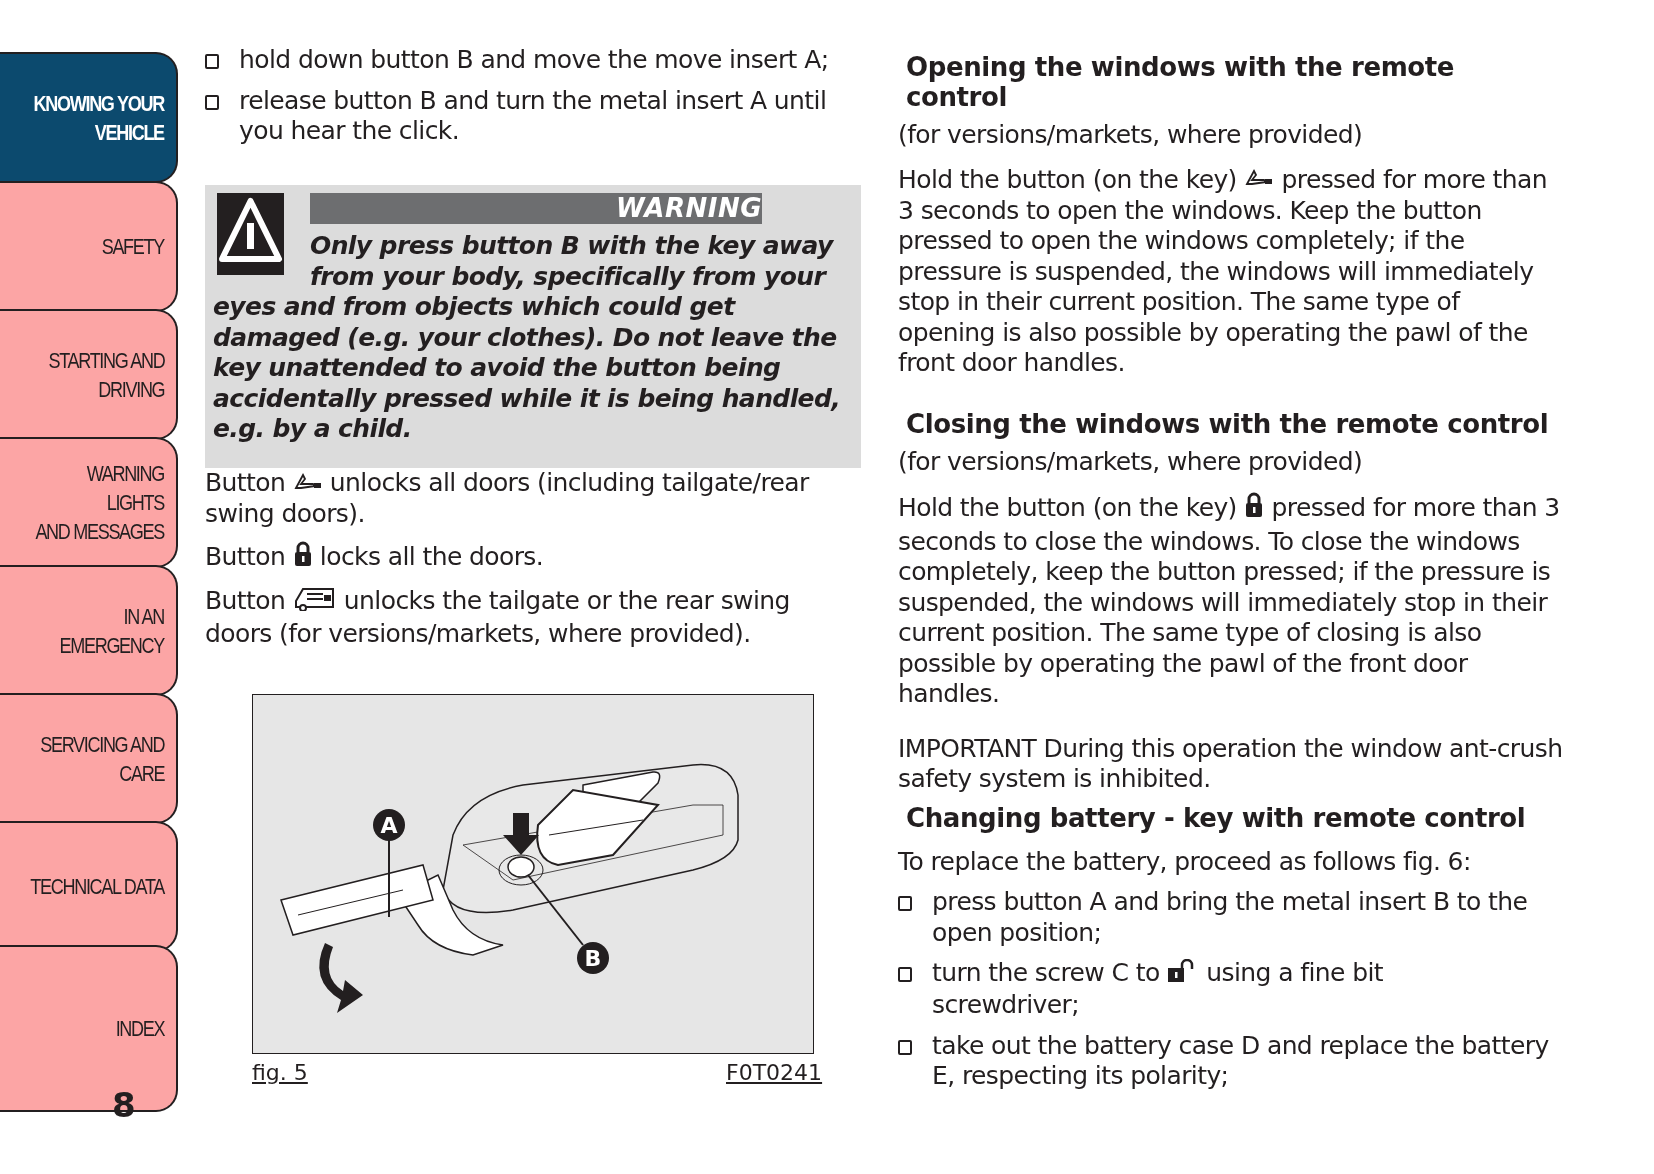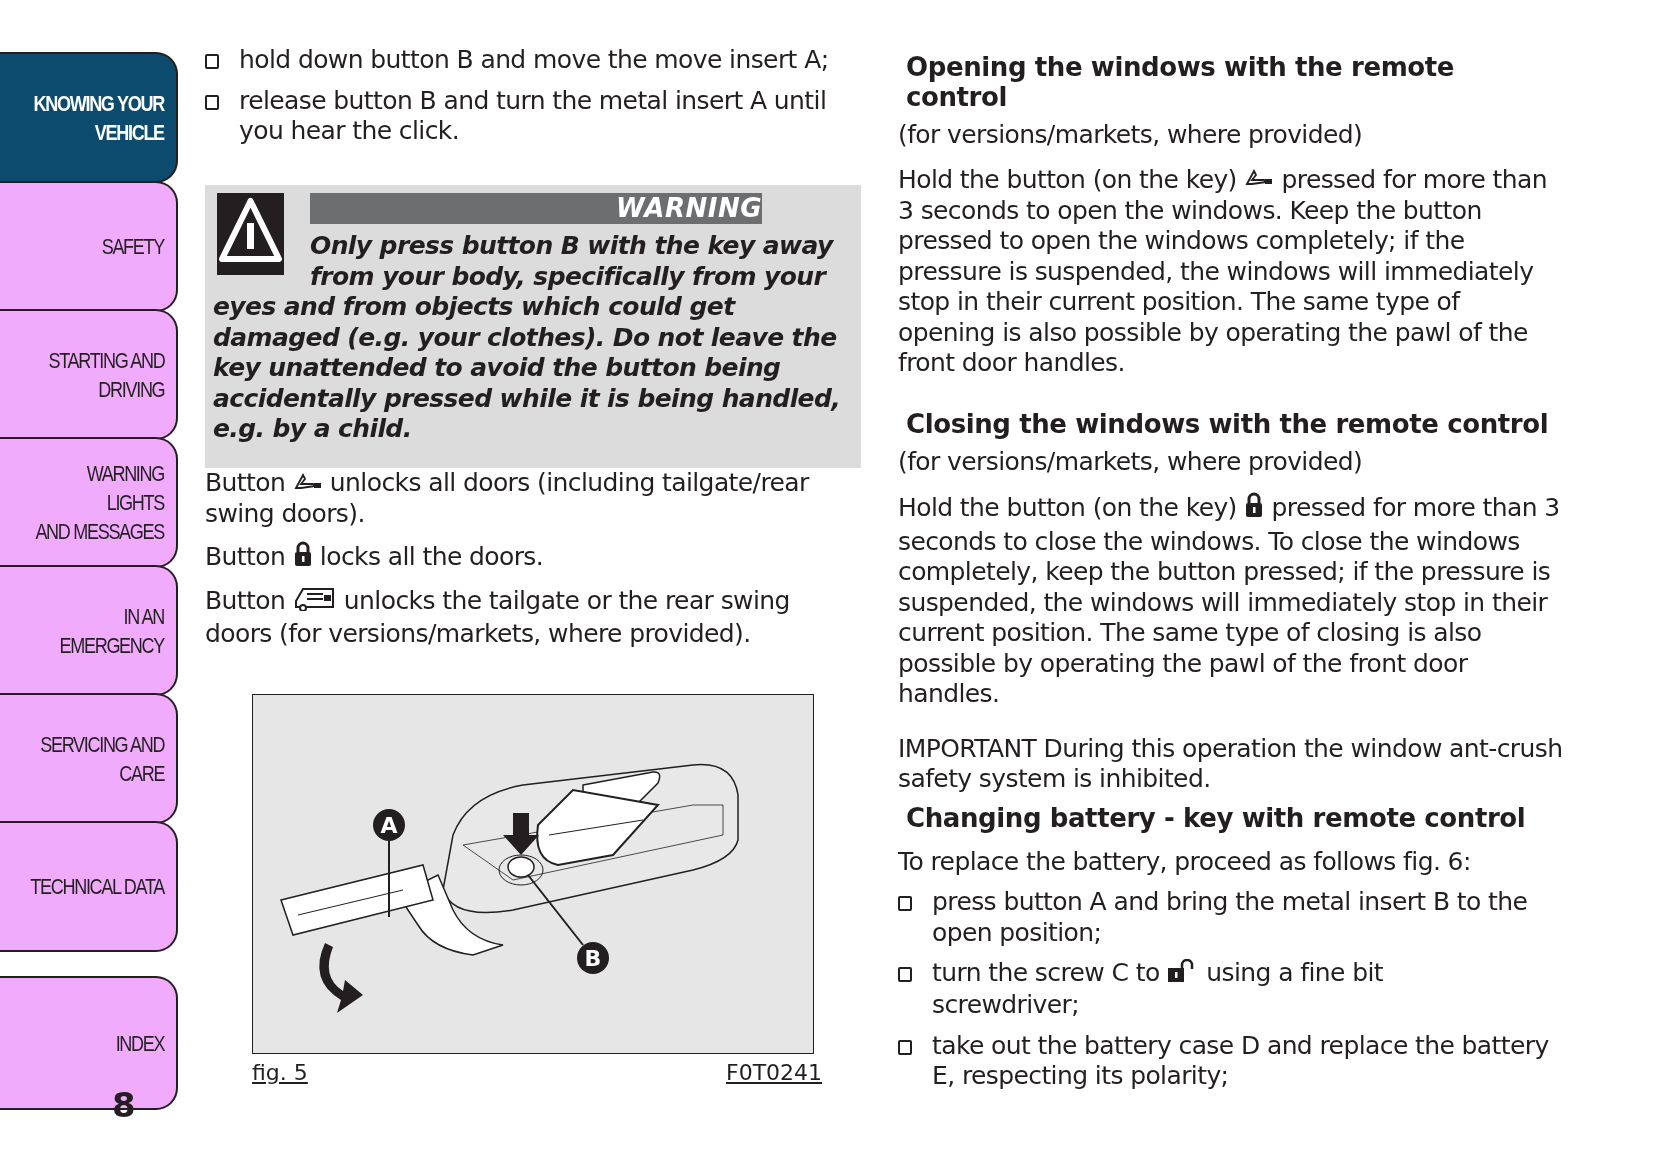--- a/index.html
+++ b/index.html
@@ -1,18 +1,18 @@
 <!DOCTYPE html>
 <html><head>
 <meta charset="utf-8">
 <style>
   html, body { margin:0; padding:0; }
   body { width:1654px; height:1174px; background:#ffffff; position:relative; overflow:hidden;
          font-family:"DejaVu Sans", sans-serif; color:#231f20; }
-  .tab { position:absolute; left:0; width:178px; background:#f0abfc; border:2.5px solid #231f20; border-left:none;
+  .tab { position:absolute; left:0; width:178px; background:#fca5a5; border:2.5px solid #231f20; border-left:none;
          border-radius:0 22px 22px 0; box-sizing:border-box; display:flex; align-items:center; justify-content:flex-end;
          padding-right:12px; text-align:right; font-family:"Liberation Sans", sans-serif; font-size:22px; line-height:29px;
          letter-spacing:-1.6px; transform-origin:right center; color:#231f20; }
   .tab span { display:block; transform:scaleX(0.82); transform-origin:right center; white-space:pre-line; }
   .tab.active { background:#0c4a6e; color:#fff; font-weight:bold; border-color:#231f20; }
   .pagenum { position:absolute; left:112px; top:1085px; font-family:"DejaVu Sans", sans-serif; font-weight:bold; font-size:34px; }
   .txt { position:absolute; font-family:"DejaVu Sans", sans-serif; font-size:25px; line-height:30.5px; letter-spacing:-0.6px; }
   .bullet { position:absolute; left:0; top:9px; width:14px; height:15px; border:2px solid #231f20; border-radius:2px; box-sizing:border-box; }
   .bitem { position:relative; padding-left:34px; }
   .warn { position:absolute; left:205px; top:185px; width:656px; height:283px; background:#dcdcdc; }
@@ -50,21 +50,21 @@
   <div class="tab" style="top:565px;height:131px;">
       <span>IN AN EMERGENCY</span>
     </div>
   <div class="tab" style="top:693px;height:131px;">
       <span>SERVICING AND
 CARE</span>
     </div>
   <div class="tab" style="top:821px;height:131px;">
       <span>TECHNICAL DATA</span>
     </div>
-  <div class="tab" style="top:976px;height:134px;">
+  <div class="tab" style="top:945px;height:167px;">
       <span>INDEX</span>
     </div>
 </div>
 <div class="pagenum">8</div>
 
 <div class="txt" style="left:205px;top:45px;width:660px;">
   <div class="bitem" style="margin-bottom:10px;">
     <span class="bullet"></span>
     <span>hold down button B and move the move insert A;</span>
   </div>

